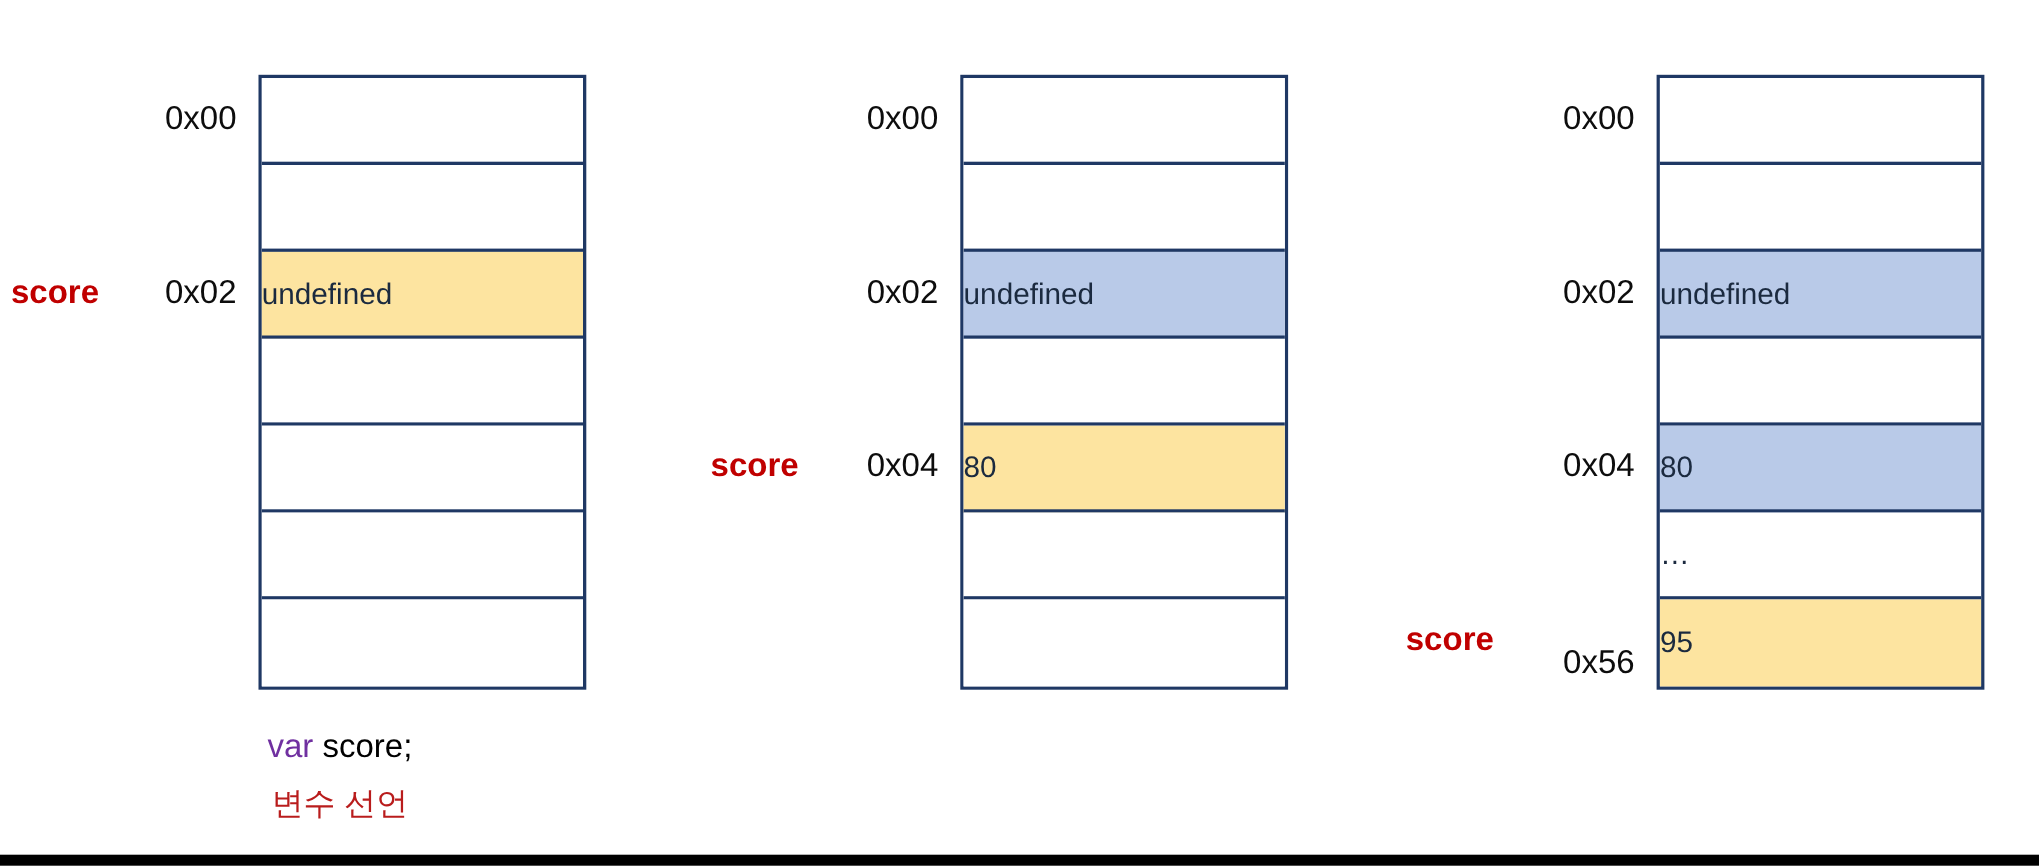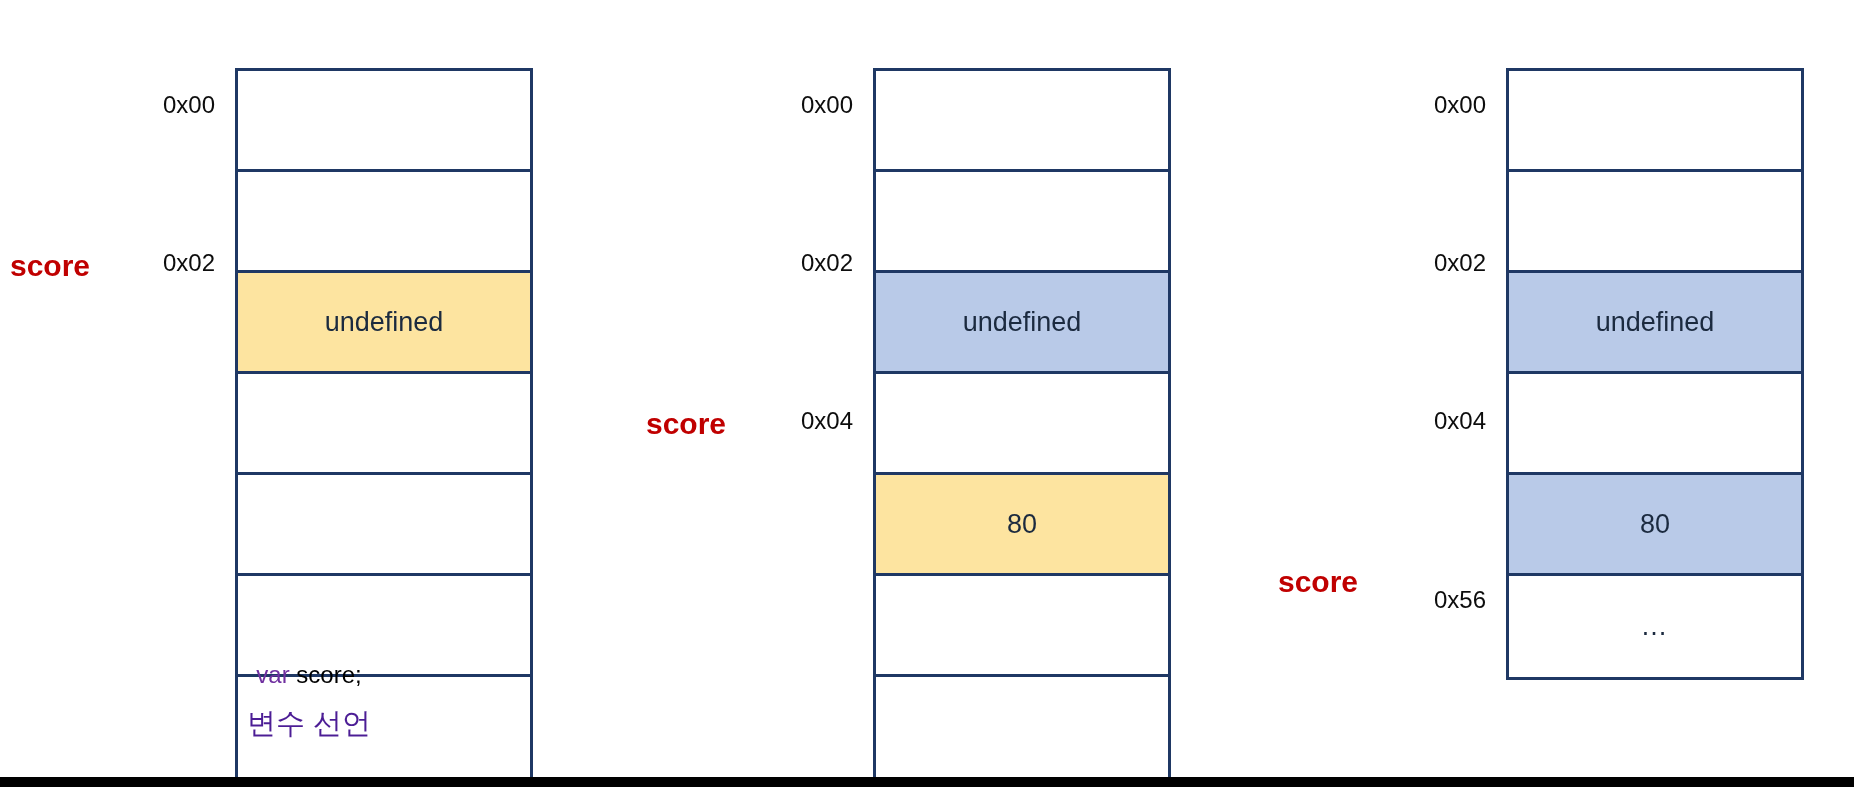--- a/index.html
+++ b/index.html
@@ -57,46 +57,45 @@
   .panel-2 .mem-wrap { left: 255px; }
   .panel-3 .mem-wrap { left: 270px; }
 
   .mem-table {
     border: 3px solid #1f3864;
     border-collapse: collapse;
     width: 292px;
     background: #ffffff;
   }
   .mem-row {
-    height: 101px;
+    height: 79px;
     box-sizing: border-box;
     border-bottom: 3px solid #1f3864;
     display: flex;
     align-items: center;
-    justify-content: center;
     font-size: 27px;
     color: #1b2a3f;
     background: #ffffff;
   }
   .mem-row:last-child {
     border-bottom: none;
   }
   .mem-row.fill-yellow { background: #fde4a0; }
   .mem-row.fill-blue   { background: #b9cae8; }
   .mem-row .cell-text { line-height: 1; }
   .mem-row .cell-text.dots {
     font-size: 27px;
     letter-spacing: 2px;
     color: #1b2a3f;
   }
 
   
   .addr {
     position: absolute;
-    font-size: 24px;
+    font-size: 30px;
     color: #0d0d0d;
     text-align: right;
     width: 110px;
     line-height: 1;
   }
   .panel-1 .addr { left: 105px; }
   .panel-2 .addr { left: 125px; }
   .panel-3 .addr { left: 140px; }
 
   
@@ -115,29 +114,29 @@
 
   
   .captions {
     position: absolute;
     left: 0;
     right: 0;
     top: 660px;
     text-align: center;
   }
   .caption-code {
-    font-size: 24px;
+    font-size: 30px;
     color: #000000;
     line-height: 1.25;
     white-space: pre;
   }
   .caption-code .kw { color: #7030a0; }
   .caption-desc {
     font-size: 29px;
-    color: #4c1d95;
+    color: #b91c1c;
     line-height: 1.35;
     margin-top: 14px;
   }
 </style>
 </head>
 <body>
 
 <div class="slide">
 
   <div class="panels" id="panels-root">
@@ -222,20 +221,23 @@
             </div>
             <div class="mem-row">
               <span class="cell-text"></span>
             </div>
             <div class="mem-row fill-blue">
               <span class="cell-text">80</span>
             </div>
             <div class="mem-row">
               <span class="cell-text dots">…</span>
             </div>
+            <div class="mem-row fill-yellow">
+              <span class="cell-text">95</span>
+            </div>
           </div>
         </div>
         <div class="addr" style="top: 92.5px;">0x00</div>
         <div class="addr" style="top: 250.5px;">0x02</div>
         <div class="addr" style="top: 408.5px;">0x04</div>
         <div class="addr" style="top: 588px;">0x56</div>
         <div class="score-label" style="top: 566.5px;">score</div>
         <div class="captions">
         </div>
       </div>

